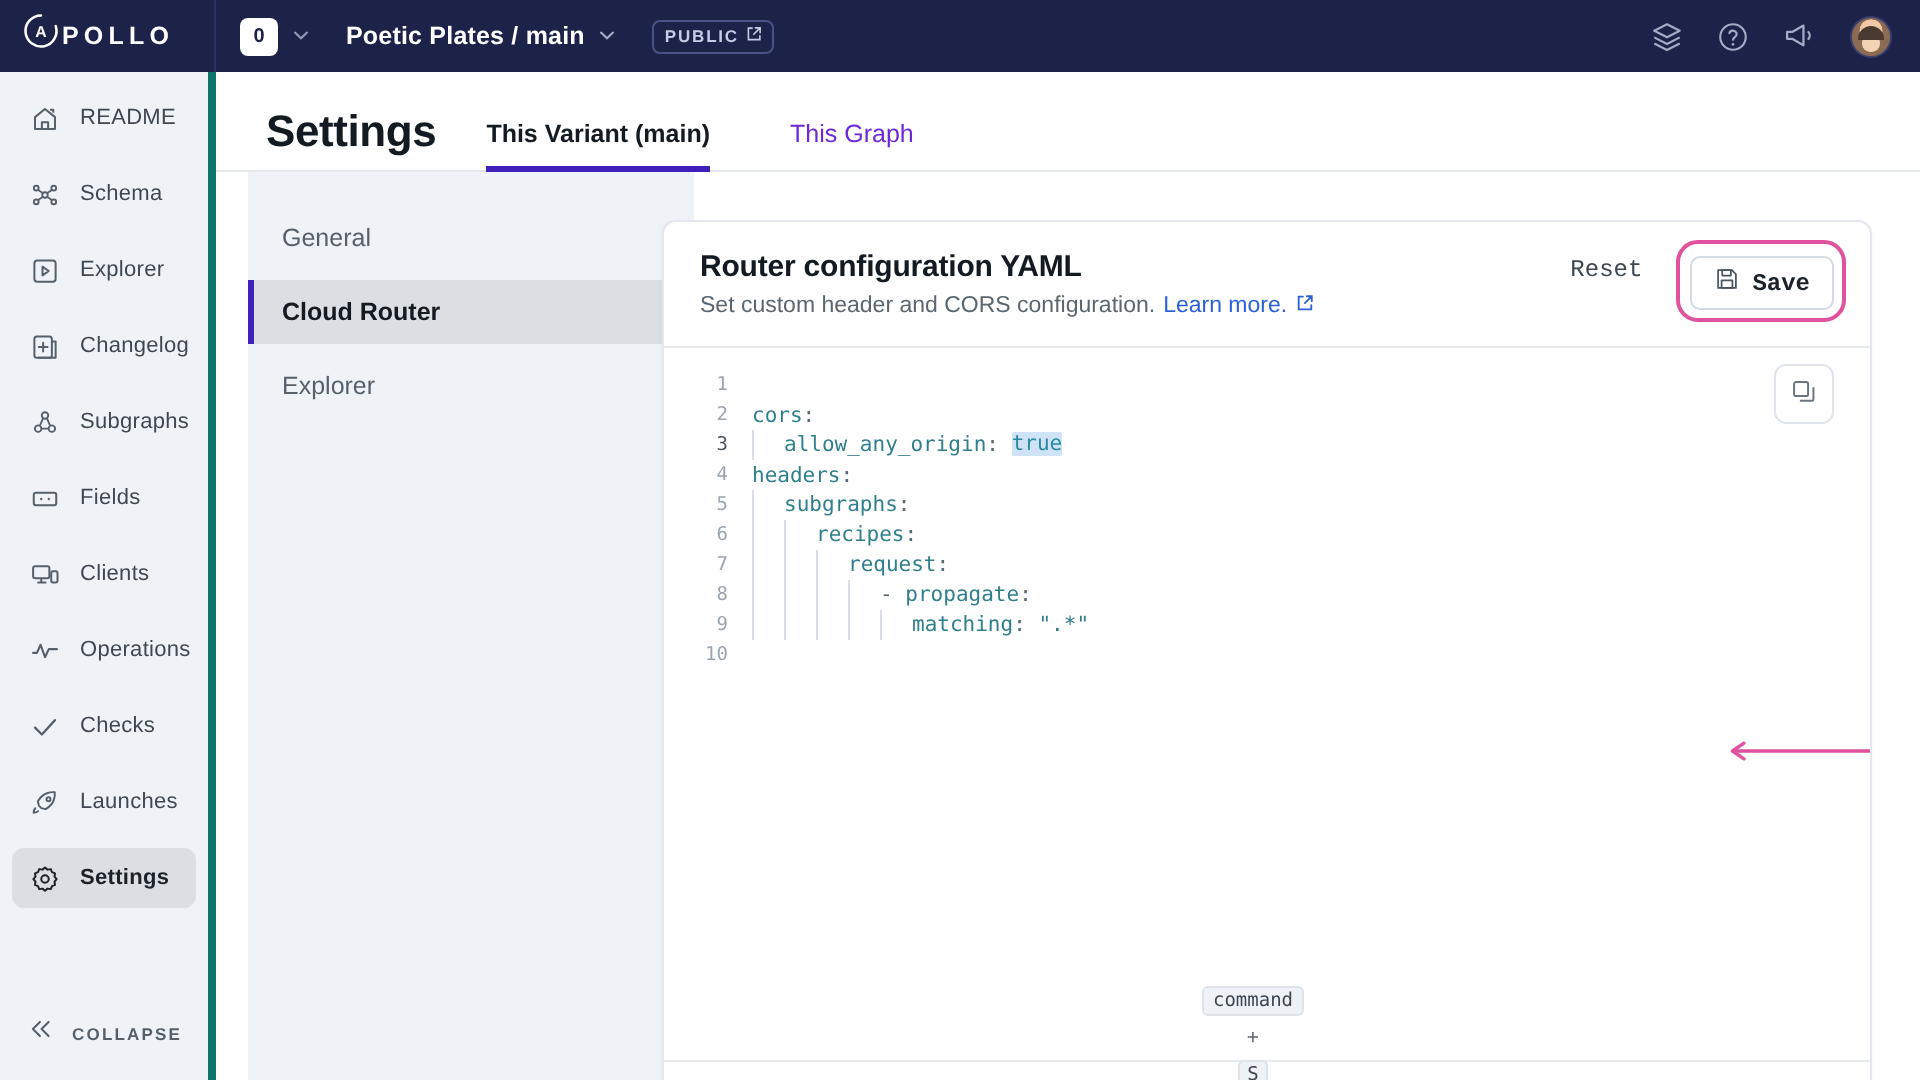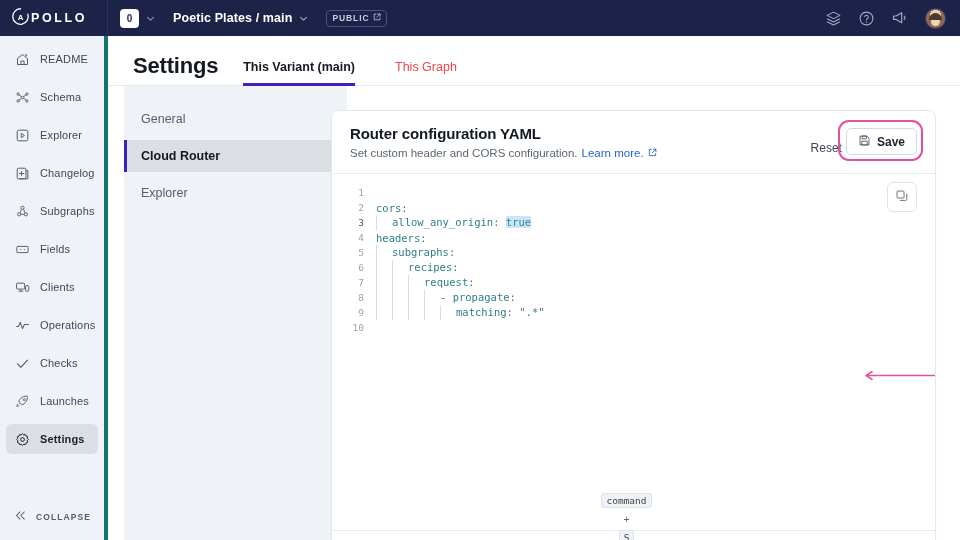--- a/index.html
+++ b/index.html
@@ -110,21 +110,21 @@
   .page-head {
     height: 50px; display: flex; align-items: flex-end;
     padding-left: 25px; border-bottom: 1px solid #e4e9ee;
   }
   .page-title {
     font-size: 22px; font-weight: 700; color: #131a22;
     letter-spacing: -.2px; line-height: 1; padding-bottom: 8px;
   }
   .tabs { display: flex; align-items: flex-end; margin-left: 25px; gap: 40px; }
   .tab {
-    font-size: 12.5px; color: #ef4444; padding-bottom: 9px;
+    font-size: 12.5px; color: #6d28d9; padding-bottom: 9px;
     cursor: pointer; border-bottom: 3px solid transparent;
     margin-bottom: -1px;
   }
   .tab.active { color: #131a22; font-weight: 700; border-bottom-color: #3f20ba; }
 
   
   .subnav {
     position: absolute; top: 50px; left: 16px;
     width: 223px; height: 454px;
     background: #eff3f7; padding-top: 17px;
@@ -163,22 +163,22 @@
   }
   .card-title {
     font-size: 15px; font-weight: 700; color: #131a22; letter-spacing: -.1px;
   }
   .card-sub {
     font-size: 11.5px; color: #5b6670; margin-top: 5px;
     display: flex; align-items: center; gap: 4px;
   }
   .learn-link { color: #2a61d8; text-decoration: none; cursor: pointer; }
   .head-actions {
-    margin-left: auto; display: flex; align-items: flex-end;
-    gap: 4px; padding-top: 3px; position: relative;
+    margin-left: auto; display: flex; align-items: flex-start;
+    gap: 24px; padding-top: 3px; position: relative; font-family: Liberation Mono, monospace;
   }
   .reset-btn {
     font-size: 12px; color: #3d4752; cursor: pointer; background: none;
     border: none; font-family: inherit;
   }
   .save-btn {
     display: flex; align-items: center; gap: 6px;
     height: 27px; padding: 0 11px;
     border: 1px solid #d4dae1; border-radius: 5px;
     background: #ffffff; color: #1b2229;

